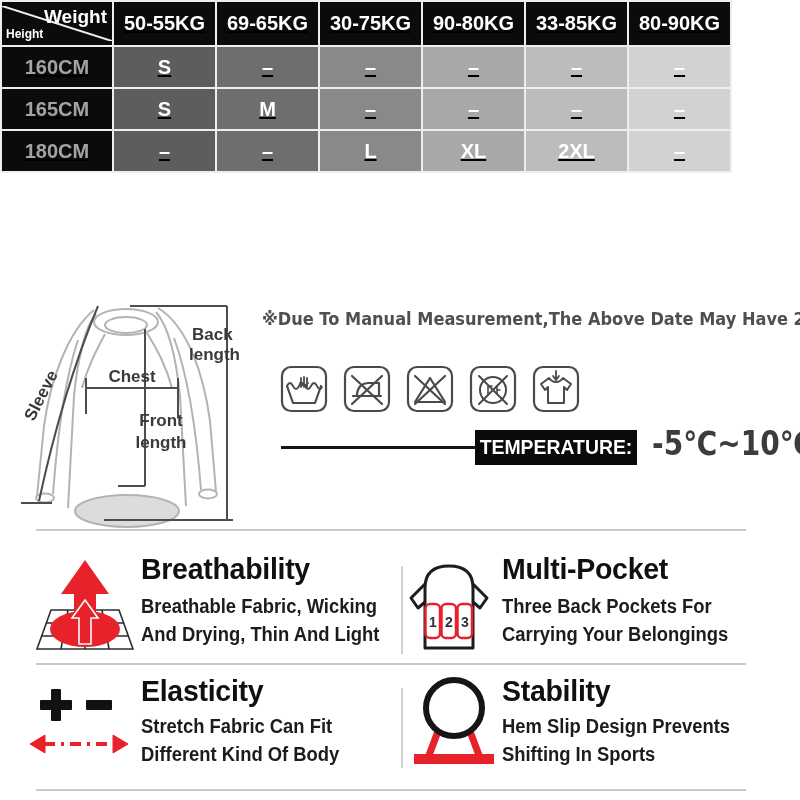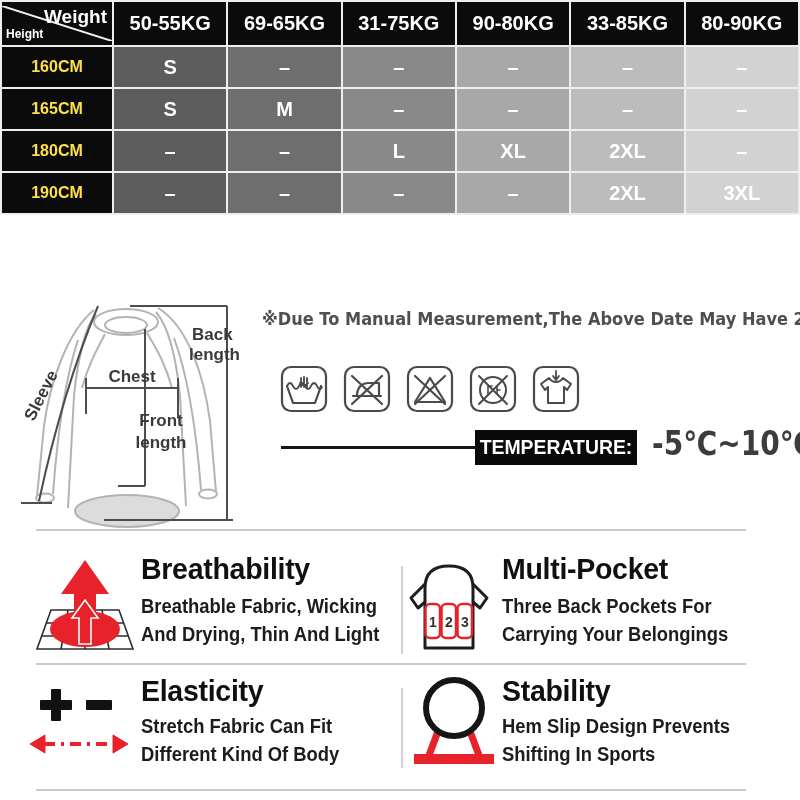--- a/index.html
+++ b/index.html
@@ -1,28 +1,28 @@
 <!DOCTYPE html>
 <html style="--red: #e8222a; --divider: #c9c9c9; --table-dark: #0b0b0b;"><head>
 <meta charset="utf-8">
 <style>
   html,body { margin:0; padding:0; }
   body { font-family:"Liberation Sans","DejaVu Sans",sans-serif; background:#ffffff; }
   .page { position:relative; width:800px; height:800px; background:#ffffff; overflow:hidden; }
 
   
-  table.size-table { position:absolute; left:0; top:0; width:800px; border-collapse:collapse; table-layout:fixed; }
+  table.size-table { position:absolute; left:0; top:0; width:732px; border-collapse:collapse; table-layout:fixed;text-decoration:underline; }
   table.size-table th, table.size-table td { border:2px solid #eeeeee; text-align:center; vertical-align:middle; padding:4px; }
   table.size-table thead th { background:var(--table-dark); color:#fff; font-size:20px; font-weight:700; height:35px; }
   table.size-table th.corner { position:relative; width:110px; padding:0; }
   .corner-wrap { position:relative; width:100%; height:35px; }
   .corner-wrap svg { position:absolute; left:0; top:0; }
   .corner-weight { position:absolute; top:0px; right:5px; font-size:19px; font-weight:700; color:#fff; }
   .corner-height { position:absolute; bottom:0px; left:4px; font-size:12px; font-weight:700; color:#fff; }
-  table.size-table tbody th.hc { background:var(--table-dark); color:#fde047; font-size:16px; font-weight:700; height:32px; }
+  table.size-table tbody th.hc { background:var(--table-dark); color:#a3a3a3; font-size:20px; font-weight:700; height:32px; }
   table.size-table tbody td { color:#fff; font-size:20px; font-weight:700; height:32px; }
 
   
   .jersey-svg { position:absolute; left:8px; top:296px; }
   .note { position:absolute; left:262px; top:308px; width:560px; font-family:"DejaVu Sans","Liberation Sans",sans-serif;
           font-size:18px; font-weight:700; color:#4f4f4f; white-space:nowrap;
           transform:scaleX(.90); transform-origin:left top; }
   .care-row { position:absolute; left:280px; top:365px; display:flex; gap:15px; }
   .care-row svg { display:block; }
 
@@ -56,21 +56,21 @@
           <div class="corner-wrap">
             <svg width="110" height="35">
               <line x1="0" y1="0" x2="110" y2="35" stroke="#f0f0f0" stroke-width="2"></line>
             </svg>
             <span class="corner-weight">Weight</span>
             <span class="corner-height">Height</span>
           </div>
         </th>
       <th>50-55KG</th>
           <th>69-65KG</th>
-          <th>31-75KG</th>
+          <th>30-75KG</th>
           <th>90-80KG</th>
           <th>33-85KG</th>
           <th>80-90KG</th>
         </tr>
     </thead>
     <tbody id="table-body">
         <tr>
           <th class="hc">160CM</th>
           <td style="background: rgb(93, 93, 93);">S</td>
           <td style="background: rgb(110, 110, 110);">–</td>
@@ -89,29 +89,20 @@
           <td style="background: rgb(210, 210, 210);">–</td>
         </tr>
         <tr>
           <th class="hc">180CM</th>
           <td style="background: rgb(93, 93, 93);">–</td>
           <td style="background: rgb(110, 110, 110);">–</td>
           <td style="background: rgb(137, 137, 137);">L</td>
           <td style="background: rgb(168, 168, 168);">XL</td>
           <td style="background: rgb(188, 188, 188);">2XL</td>
           <td style="background: rgb(210, 210, 210);">–</td>
-        </tr>
-        <tr>
-          <th class="hc">190CM</th>
-          <td style="background: rgb(93, 93, 93);">–</td>
-          <td style="background: rgb(110, 110, 110);">–</td>
-          <td style="background: rgb(137, 137, 137);">–</td>
-          <td style="background: rgb(168, 168, 168);">–</td>
-          <td style="background: rgb(188, 188, 188);">2XL</td>
-          <td style="background: rgb(210, 210, 210);">3XL</td>
         </tr>
       </tbody>
   </table>
 
   <svg class="jersey-svg" width="252" height="242" viewBox="0 0 252 242">
     <g fill="none" stroke="#b3b3b3" stroke-width="2">
       <path d="M86,14 C60,35 42,85 36,130 L29,200"></path>
       <path d="M70,44 C58,80 50,130 45,198"></path>
       <ellipse cx="37" cy="202" rx="9" ry="4.5"></ellipse>
       <path d="M150,12 C180,30 196,80 202,125 L208,196"></path>

